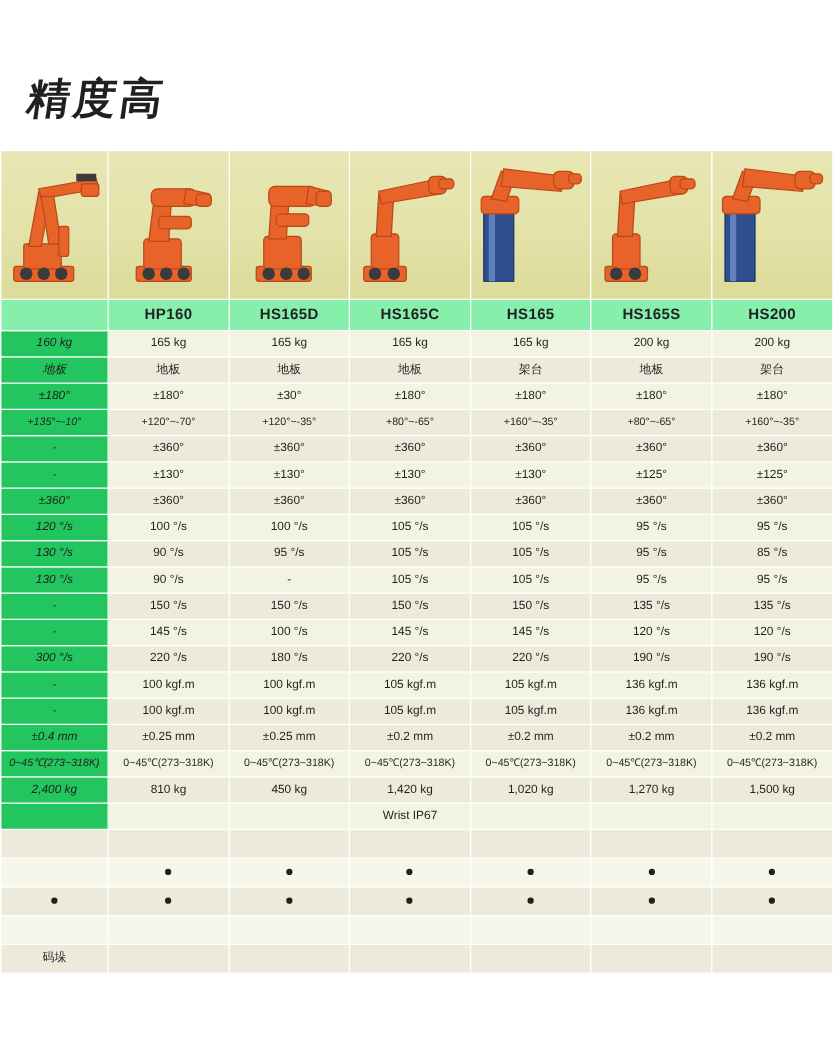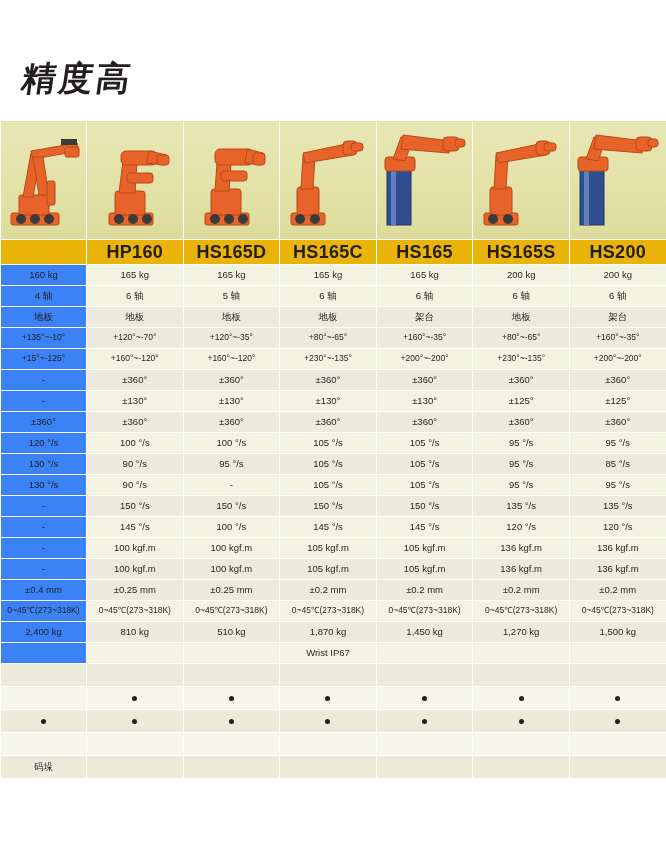--- a/index.html
+++ b/index.html
@@ -64,34 +64,35 @@
   
   tr.img-row td {
     height: 118px;
     background: linear-gradient(180deg, #e8e7b4 0%, #e3e2a8 55%, #dcdb9b 100%);
     border-color: #ffffff;
     padding: 0;
   }
   
   tr.head-row td {
     height: 24px;
-    background: #eab308;
-    font-size: 18px;
+    background: #86efac;
+    font-size: 12px;
     font-weight: bold;
     letter-spacing: 0.3px;
   }
   
   tr.data-row td {
     background: #f3f3e1;
   }
   tr.data-row.alt td {
     background: #eceadb;
   }
   tr.data-row td.first {
-    background: #3b82f6;
+    background: #22c55e;
+    font-style: italic;
   }
   tr.blank-row td {
     height: 22px;
     background: #f6f6ea;
   }
   tr.blank-row.alt td {
     background: #eceadb;
   }
   td.small {
     font-size: 8.5px;
@@ -278,56 +279,47 @@
 
       <tr class="data-row">
           <td class="first">160 kg</td>
           <td>165 kg</td>
           <td>165 kg</td>
           <td>165 kg</td>
           <td>165 kg</td>
           <td>200 kg</td>
           <td>200 kg</td>
         </tr>
-      <tr class="data-row">
-          <td class="first">4 轴</td>
-          <td>6 轴</td>
-          <td>5 轴</td>
-          <td>6 轴</td>
-          <td>6 轴</td>
-          <td>6 轴</td>
-          <td>6 轴</td>
-        </tr>
       <tr class="data-row alt">
           <td class="first">地板</td>
           <td>地板</td>
           <td>地板</td>
           <td>地板</td>
           <td>架台</td>
           <td>地板</td>
           <td>架台</td>
         </tr>
+      <tr class="data-row">
+          <td class="first">±180°</td>
+          <td>±180°</td>
+          <td>±30°</td>
+          <td>±180°</td>
+          <td>±180°</td>
+          <td>±180°</td>
+          <td>±180°</td>
+        </tr>
       <tr class="data-row alt">
           <td class="first small">+135°~-10°</td>
           <td class="small">+120°~-70°</td>
           <td class="small">+120°~-35°</td>
           <td class="small">+80°~-65°</td>
           <td class="small">+160°~-35°</td>
           <td class="small">+80°~-65°</td>
           <td class="small">+160°~-35°</td>
         </tr>
-      <tr class="data-row">
-          <td class="first small">+15°~-125°</td>
-          <td class="small">+160°~-120°</td>
-          <td class="small">+160°~-120°</td>
-          <td class="small">+230°~-135°</td>
-          <td class="small">+200°~-200°</td>
-          <td class="small">+230°~-135°</td>
-          <td class="small">+200°~-200°</td>
-        </tr>
       <tr class="data-row alt">
           <td class="first">-</td>
           <td>±360°</td>
           <td>±360°</td>
           <td>±360°</td>
           <td>±360°</td>
           <td>±360°</td>
           <td>±360°</td>
         </tr>
       <tr class="data-row">
@@ -386,20 +378,29 @@
         </tr>
       <tr class="data-row">
           <td class="first">-</td>
           <td>145 °/s</td>
           <td>100 °/s</td>
           <td>145 °/s</td>
           <td>145 °/s</td>
           <td>120 °/s</td>
           <td>120 °/s</td>
         </tr>
+      <tr class="data-row alt">
+          <td class="first">300 °/s</td>
+          <td>220 °/s</td>
+          <td>180 °/s</td>
+          <td>220 °/s</td>
+          <td>220 °/s</td>
+          <td>190 °/s</td>
+          <td>190 °/s</td>
+        </tr>
       <tr class="data-row">
           <td class="first">-</td>
           <td>100 kgf.m</td>
           <td>100 kgf.m</td>
           <td>105 kgf.m</td>
           <td>105 kgf.m</td>
           <td>136 kgf.m</td>
           <td>136 kgf.m</td>
         </tr>
       <tr class="data-row alt">
@@ -425,23 +426,23 @@
           <td class="small">0~45℃(273~318K)</td>
           <td class="small">0~45℃(273~318K)</td>
           <td class="small">0~45℃(273~318K)</td>
           <td class="small">0~45℃(273~318K)</td>
           <td class="small">0~45℃(273~318K)</td>
           <td class="small">0~45℃(273~318K)</td>
         </tr>
       <tr class="data-row alt">
           <td class="first">2,400 kg</td>
           <td>810 kg</td>
-          <td>510 kg</td>
-          <td>1,870 kg</td>
-          <td>1,450 kg</td>
+          <td>450 kg</td>
+          <td>1,420 kg</td>
+          <td>1,020 kg</td>
           <td>1,270 kg</td>
           <td>1,500 kg</td>
         </tr>
       <tr class="data-row">
           <td class="first"></td>
           <td></td>
           <td></td>
           <td>Wrist IP67</td>
           <td></td>
           <td></td>

